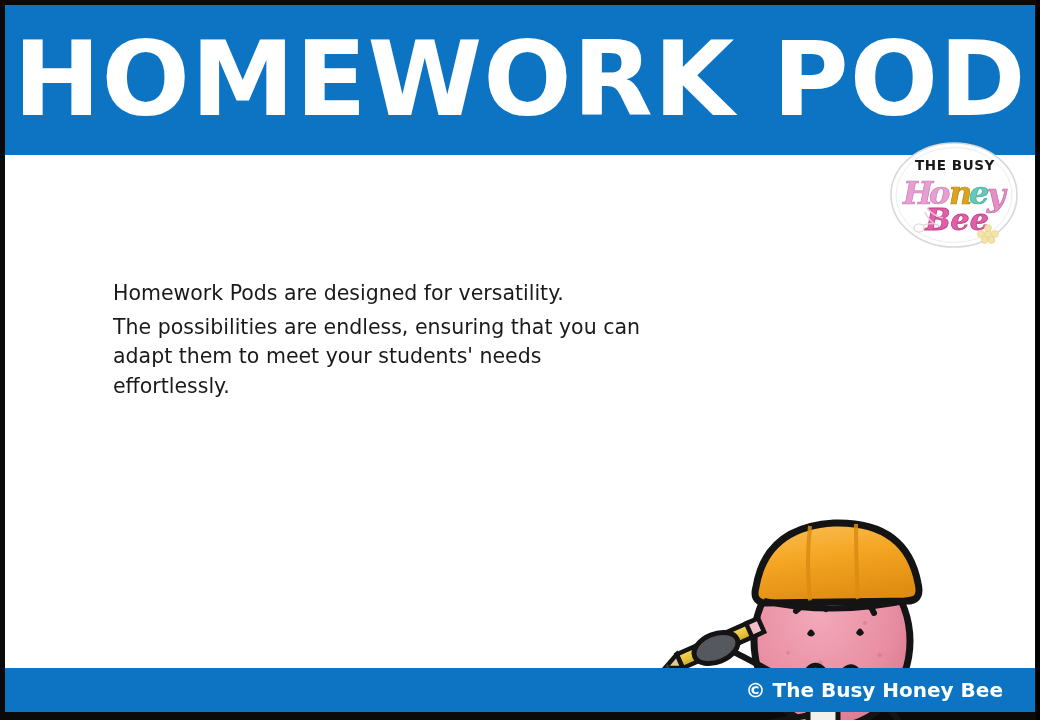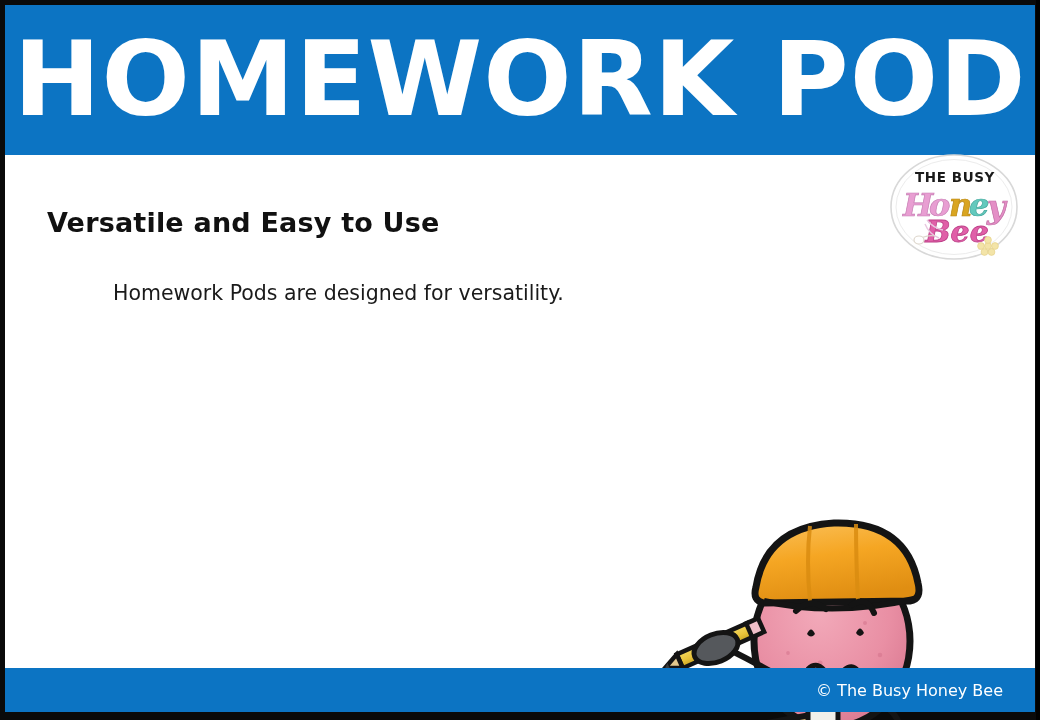--- a/index.html
+++ b/index.html
@@ -79,22 +79,23 @@
     height: 44px;
     background: #0c74c3;
   }
   .footer-credit {
     position: absolute;
     right: 32px;
     top: 50%;
     transform: translateY(-50%);
     color: #ffffff;
     font-family: "DejaVu Sans", sans-serif;
-    font-size: 16px;
+    font-size: 20px;
     white-space: nowrap;
+    font-weight: bold;
   }
 
   
   .body-area {
     position: absolute;
     left: 5px;
     top: 155px;
     width: 1030px;
     height: 513px;
     background: #ffffff;
@@ -139,21 +140,21 @@
     height: 14px;
     border: 2.5px solid #111111;
     box-shadow: 2px 2px 0 0 #111111;
     box-sizing: border-box;
   }
 
   
   .logo-badge {
     position: absolute;
     left: 889px;
-    top: 154px;
+    top: 142px;
     width: 131px;
     height: 110px;
   }
 
   
   .mascot {
     position: absolute;
     left: 655px;
     top: 358px;
     width: 300px;
@@ -169,28 +170,28 @@
   <div class="frame-bottom"></div>
   <div class="frame-left"></div>
   <div class="frame-right"></div>
 
   <div class="header-band">
     <div class="header-title">HOMEWORK POD</div>
   </div>
 
   <div class="body-area">
 
-    <div class="section-heading">Versatile and Easy to Use</div>
 
     <div class="text-block">
 
       <p class="para">Homework Pods are designed for versatility.</p>
 
 
 
+      <p class="para-last">The possibilities are endless, ensuring that you can adapt them to meet your students' needs effortlessly.</p>
     </div>
 
     <div class="mascot">
       <svg viewBox="0 0 300 312" width="300" height="312" xmlns="http://www.w3.org/2000/svg">
         <defs>
           <radialGradient id="bodyGrad" cx="42%" cy="34%" r="72%">
             <stop offset="0%" stop-color="#f2a9b9"></stop>
             <stop offset="62%" stop-color="#e98fa4"></stop>
             <stop offset="100%" stop-color="#d97890"></stop>
           </radialGradient>

